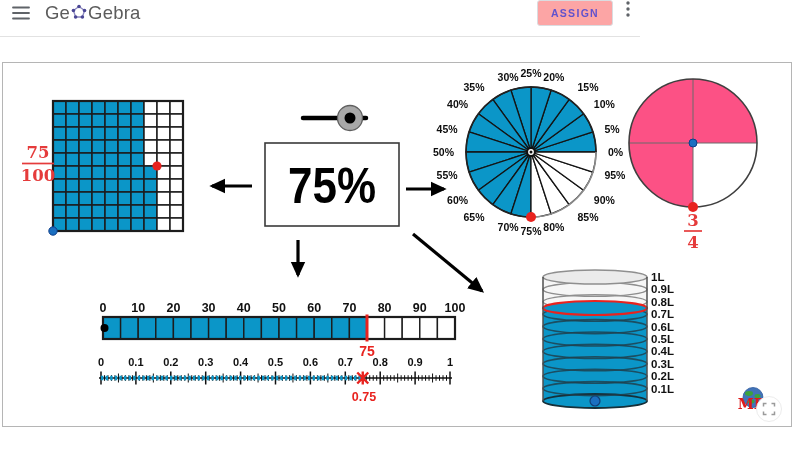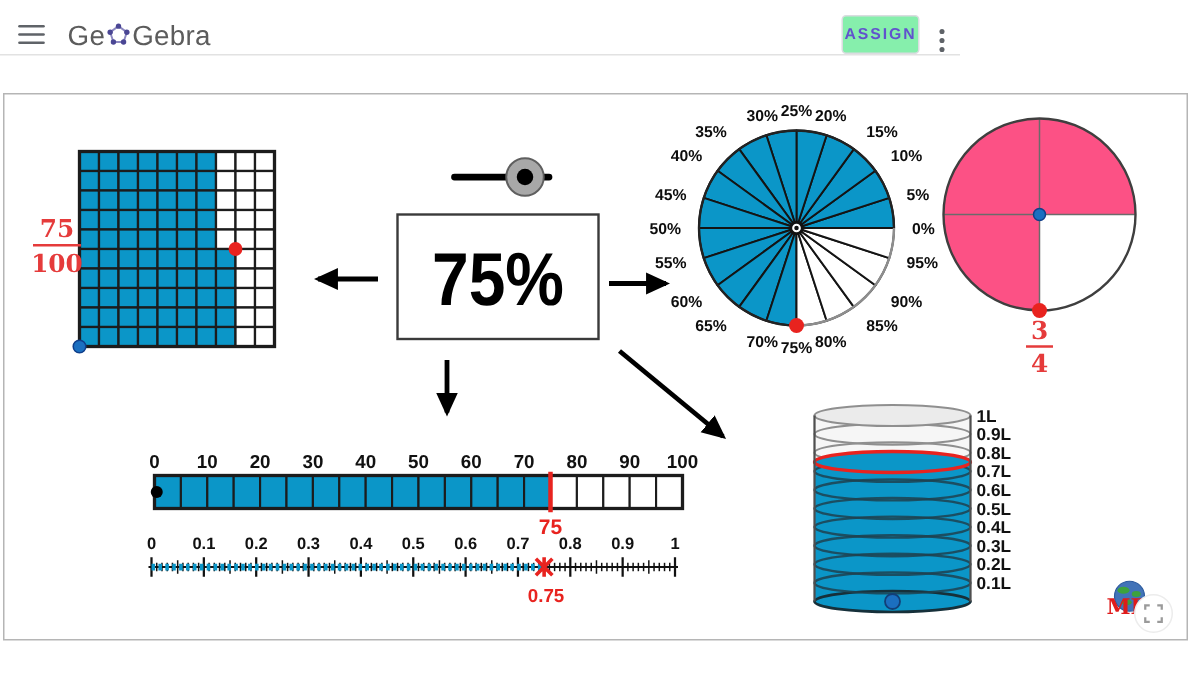--- a/index.html
+++ b/index.html
@@ -1,27 +1,27 @@
 <!DOCTYPE html>
 <html><head>
 <meta charset="utf-8">
 <style>
   html,body{margin:0;padding:0;}
   body{width:800px;height:450px;position:relative;background:#fff;
        font-family:"Liberation Sans",sans-serif;overflow:hidden;}
   .appbar{position:absolute;top:0;left:0;width:640px;height:37px;background:#fff;
-          border-bottom:1px solid #e2e2e2;display:flex;align-items:flex-end;
+          border-bottom:1px solid #e2e2e2;display:flex;align-items:flex-start;
           padding:0 10px 0 8px;box-sizing:border-box;}
   .menu-btn{width:26px;height:26px;display:flex;align-items:center;justify-content:center;cursor:pointer;}
   .logo{display:flex;align-items:center;margin-left:11px;font-size:18.5px;color:#5c5c5c;
         letter-spacing:.2px;}
   .logo .pent{margin:3px 1px 0 1px;}
   .spacer{flex:1;}
-  .assign-btn{border:1px solid #dadce0;background:#86efac;color:#6152cd;font-weight:bold;
-              font-size:10.5px;letter-spacing:1.3px;padding:6px 1px;border-radius:3px;
+  .assign-btn{border:1px solid #dadce0;background:#fca5a5;color:#6152cd;font-weight:bold;
+              font-size:10.5px;letter-spacing:1.3px;padding:6px 13px;border-radius:3px;
               cursor:pointer;font-family:inherit;}
   .kebab{margin-left:13px;cursor:pointer;display:flex;align-items:center;}
   .applet{position:absolute;left:2px;top:62px;width:788px;height:363px;
           border:1px solid #b5b5b5;background:#fff;}
   svg text{font-family:"Liberation Sans",sans-serif;}
   .frac{font-family:"DejaVu Serif",serif;font-weight:bold;font-size:16.5px;
         fill:#e53b3b;text-anchor:middle;}
   .fracline{stroke:#e53b3b;stroke-width:1.7;}
   .boxval{font-weight:bold;font-size:50px;fill:#000;text-anchor:middle;}
   .redlab{font-weight:bold;fill:#e8231f;text-anchor:middle;}

